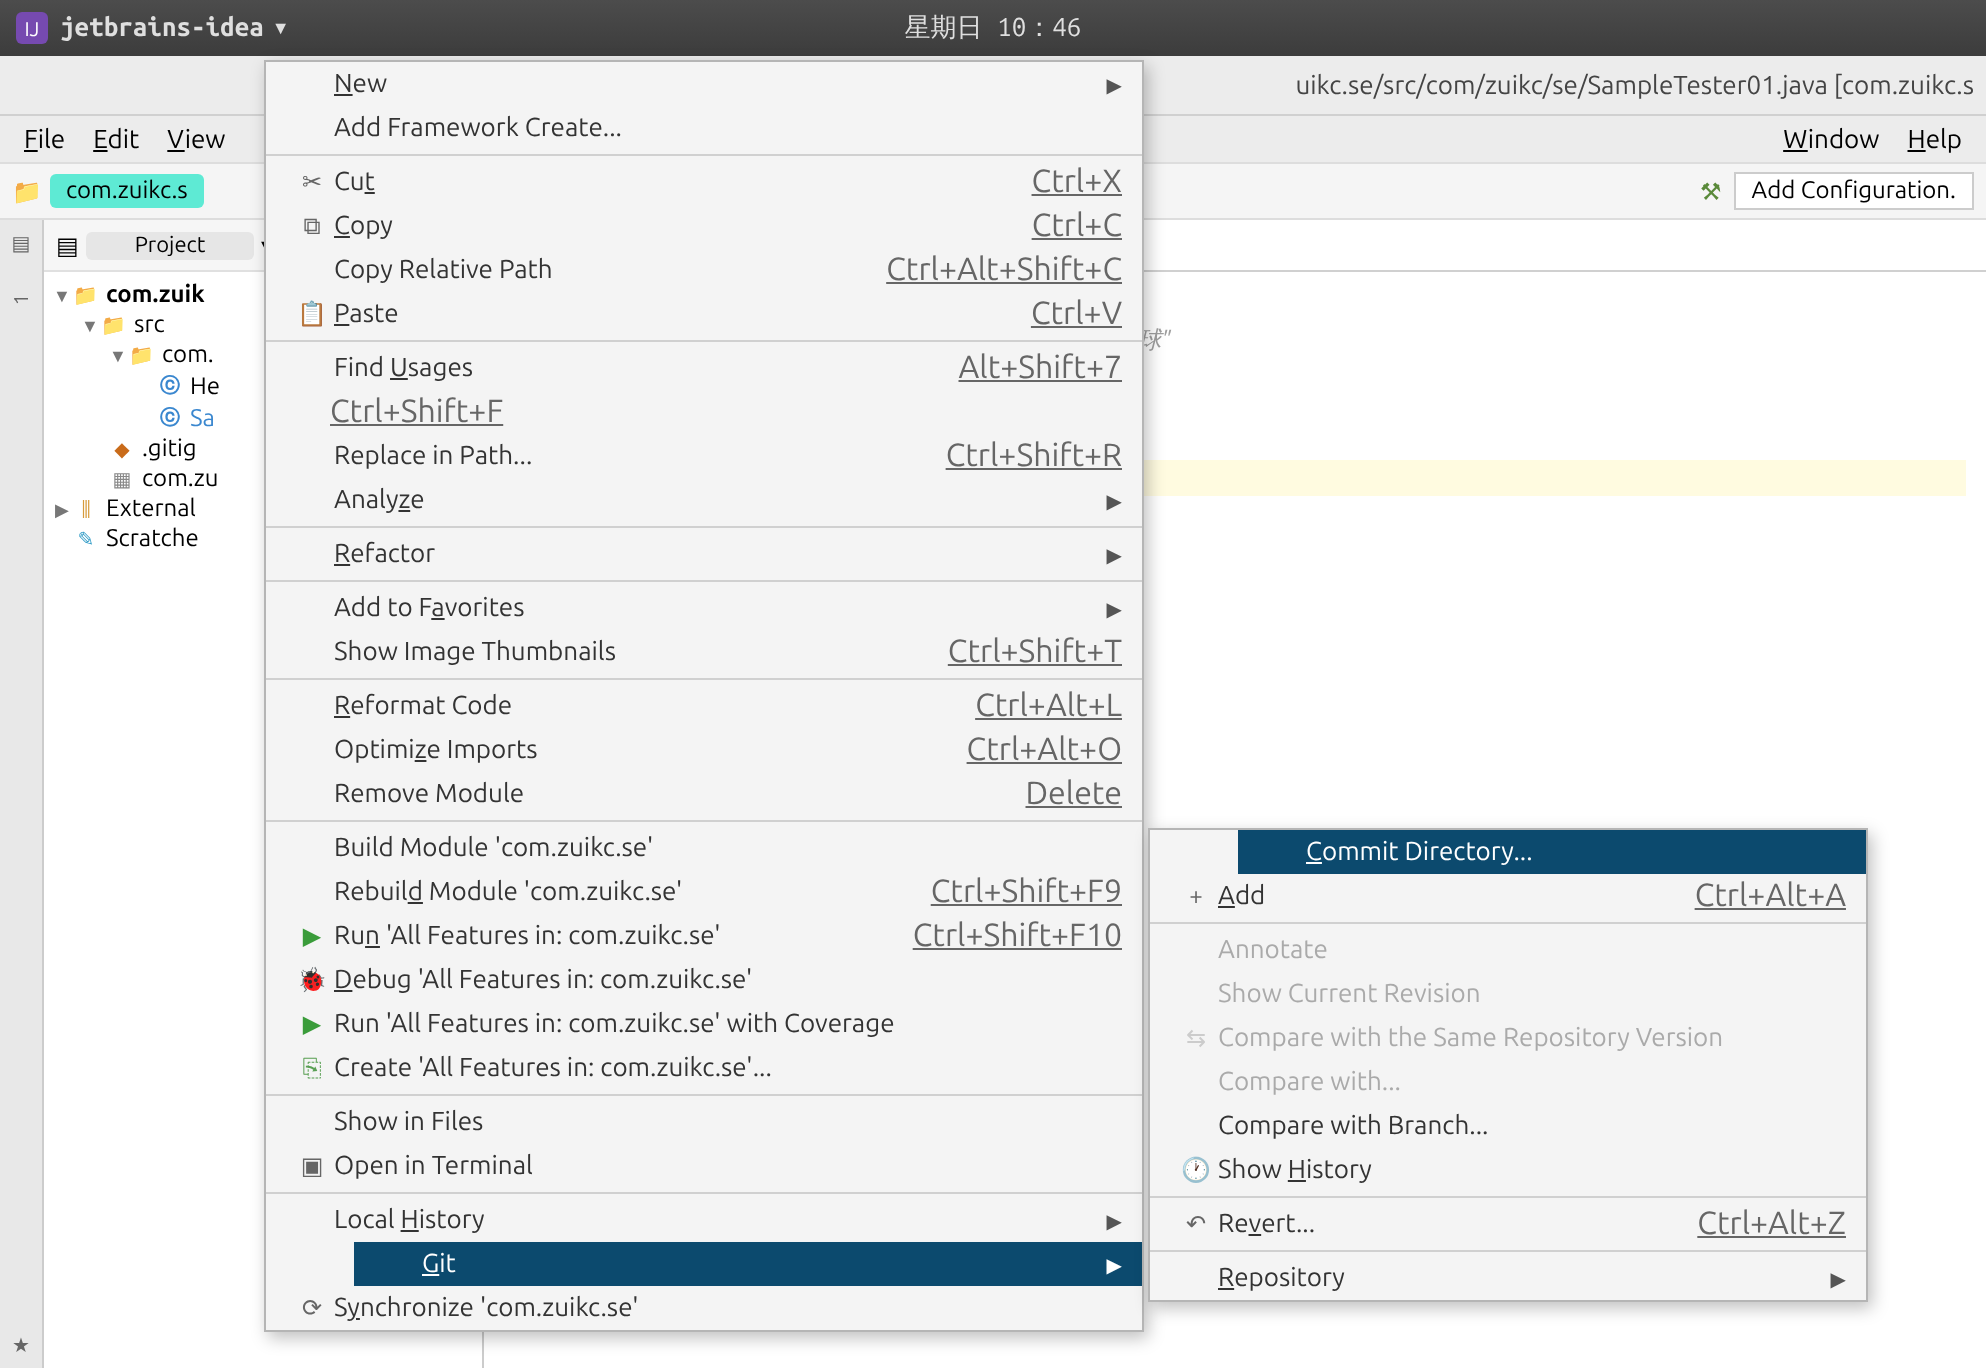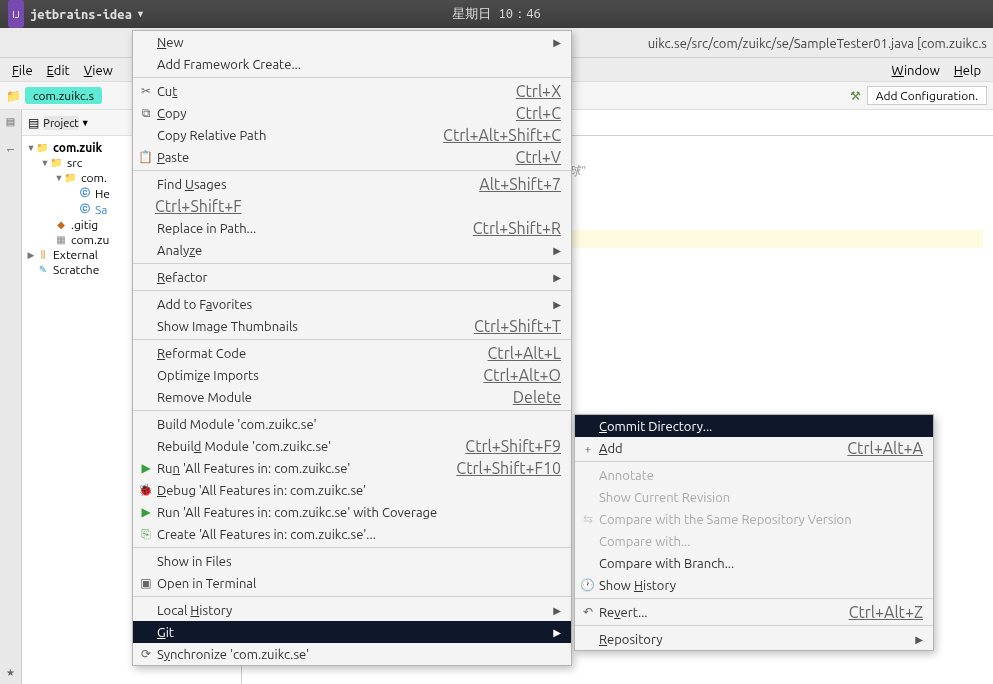--- a/index.html
+++ b/index.html
@@ -1,21 +1,21 @@
 <!DOCTYPE html>
 <html><head>
 <meta charset="utf-8">
 <style>
 * { margin: 0; padding: 0; box-sizing: border-box; font-family: "Ubuntu", "Segoe UI", sans-serif; }
 body { width: 993px; height: 684px; overflow: hidden; background: #f2f2f2; position: relative; }
 .mono { font-family: "Ubuntu Mono", "Consolas", monospace; }
 
 
 .titlebar { height: 28px; background: linear-gradient(to bottom, #4c4c4c, #3c3c3c); color: #dfdfdf; display: flex; align-items: center; padding: 0 8px; font-size: 13px; }
-.titlebar .app-icon { width: 16px; height: 28px; background: #764ab0; border-radius: 3px; margin-right: 6px; display: inline-flex; align-items: center; justify-content: center; font-size: 10px; color: #fff; }
+.titlebar .app-icon { width: 16px; height: 16px; background: #764ab0; border-radius: 3px; margin-right: 6px; display: inline-flex; align-items: center; justify-content: center; font-size: 10px; color: #fff; }
 .titlebar .app-name { font-weight: bold; }
 .titlebar .tri { font-size: 9px; margin-left: 4px; }
 .titlebar .clock { position: absolute; left: 50%; transform: translateX(-50%); }
 
 
 .window-title { height: 30px; background: #ececec; border-bottom: 1px solid #d0d0d0; display: flex; align-items: center; padding: 0 6px; font-size: 13px; }
 .window-title span.path { margin-left: auto; color: #444; }
 
 
 .menubar { height: 24px; background: #ececec; display: flex; align-items: center; padding: 0 6px; font-size: 13px; gap: 2px; border-bottom: 1px solid #ddd; }
@@ -29,21 +29,21 @@
 .toolbar-row .right { margin-left: auto; display: flex; align-items: center; gap: 6px; }
 .toolbar-row .config-btn { border: 1px solid #ccc; background: #fff; padding: 2px 8px; font-size: 12px; }
 
 
 .body { display: flex; height: calc(100% - 110px); }
 .left-strip { width: 22px; background: #e8e8e8; border-right: 1px solid #ccc; display: flex; flex-direction: column; align-items: center; gap: 20px; padding-top: 6px; font-size: 10px; color: #666; }
 .left-strip .vlabel { writing-mode: vertical-rl; transform: rotate(180deg); }
 
 .project-panel { width: 220px; background: #fff; border-right: 1px solid #ccc; font-size: 12px; }
 .project-header { height: 26px; display: flex; align-items: center; padding: 0 6px; border-bottom: 1px solid #e0e0e0; background: #f6f6f6; }
-.project-header .pill { background: #e6e6e6; padding: 1px 0; border-radius: 3px; font-size: 11px; }
+.project-header .pill { background: #e6e6e6; padding: 1px 24px; border-radius: 3px; font-size: 11px; }
 .tree { padding: 4px 0; }
 .tree-row { display: flex; align-items: center; padding: 1px 4px; white-space: nowrap; }
 .tree-row .indent { display: inline-block; }
 .tree-row .icon { width: 14px; display: inline-flex; justify-content: center; margin-right: 3px; font-size: 10px; }
 .folder { color: #4f7ea8; }
 .java-icon { color: #3a87cf; font-weight: bold; }
 .arrow { color: #777; font-size: 9px; width: 10px; display: inline-block; text-align: center; }
 
 .editor-area { flex: 1; background: #fff; display: flex; flex-direction: column; }
 .tabs { height: 26px; display: flex; align-items: flex-end; border-bottom: 1px solid #d0d0d0; padding-left: 4px; gap: 2px; }
@@ -51,22 +51,22 @@
 .tab .jicon { width: 12px; height: 12px; background: #4aa0d8; border-radius: 50%; display: inline-flex; align-items: center; justify-content: center; color: #fff; font-size: 8px; }
 .tab .close { color: #888; font-size: 11px; margin-left: 4px; }
 .code { padding: 8px 10px; font-size: 12px; line-height: 1.5; color: #333; }
 .code .str { color: #298629; font-weight: bold; }
 .code .comment { color: #9e9e9e; font-style: italic; }
 .hl-line { background: #fffbe0; display: block; width: 100%; }
 
 
 .context-menu { position: absolute; background: #f4f4f4; border: 1px solid #b5b5b5; box-shadow: 2px 3px 8px rgba(0,0,0,0.25); font-size: 13px; min-width: 440px; }
 .context-menu.sub { min-width: 360px; }
-.cm-row { display: flex; align-items: center; height: 22px; padding: 0 10px 0 4px; color: #333; }
-.cm-row.selected { background: #0f172a; color: #fff; }
+.cm-row { display: flex; align-items: center; height: 22px; padding: 0 10px 0 14px; color: #333; }
+.cm-row.selected { background: #0c4a6e; color: #fff; margin-left: 44px; }
 .cm-row .ico { width: 18px; text-align: center; font-size: 12px; color: #666; }
 .cm-row.selected .ico { color: #fff; }
 .cm-row .label { flex: 1; padding-left: 2px; }
 .cm-row .shortcut { color: #666; font-size: 16px; text-decoration: underline; }
 .cm-row .sub-arrow { width: 12px; text-align: right; font-size: 10px; color: #555; }
 .cm-row.selected .sub-arrow { color: #fff; }
 .cm-row.disabled { color: #aaa; }
 .cm-row.disabled .ico { color: #ccc; }
 .cm-sep { height: 1px; background: #d0d0d0; margin: 2px 0; }
 .cm-row u { text-decoration: underline; }

